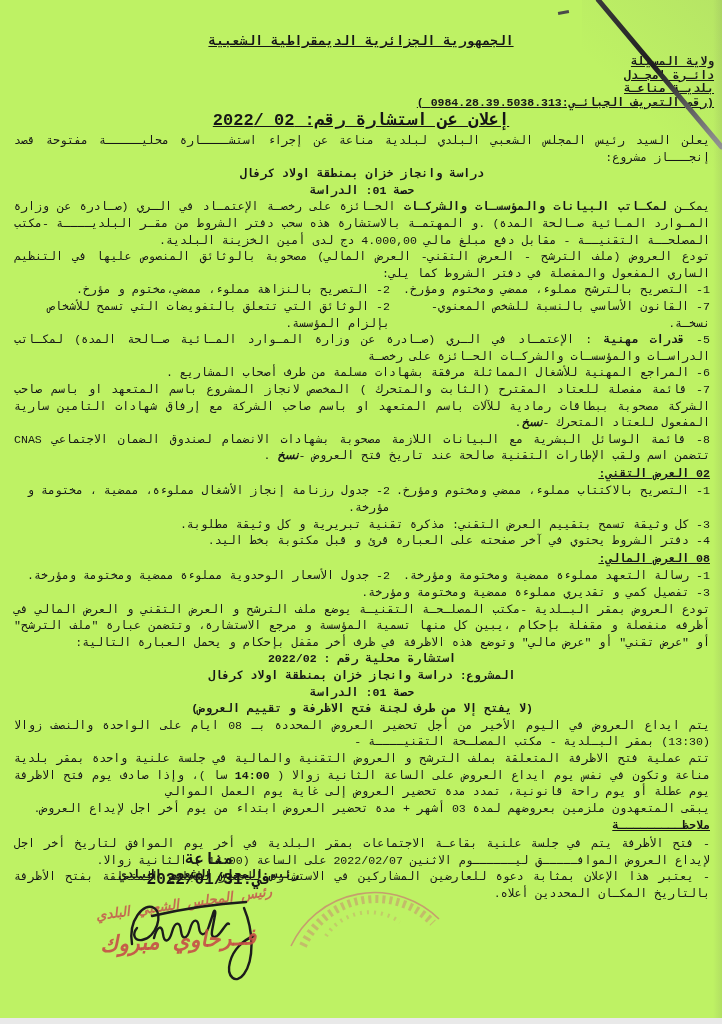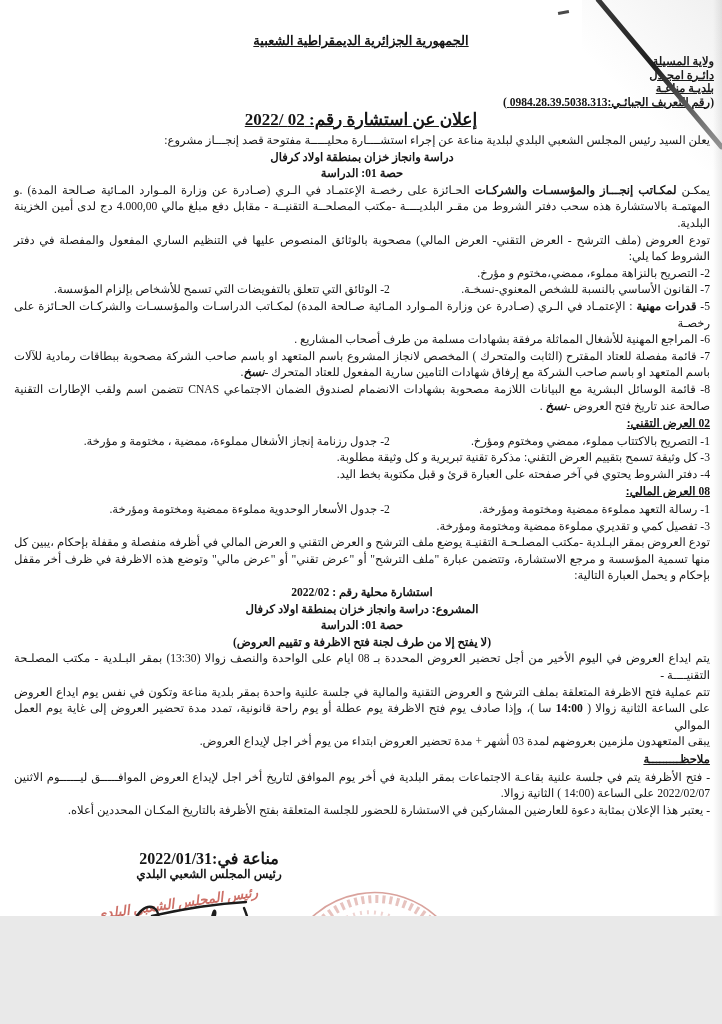--- a/index.html
+++ b/index.html
@@ -1,23 +1,23 @@
 <!DOCTYPE html>
 <html lang="ar" dir="rtl"><head>
 <meta charset="utf-8">
 <style>
   html,body{margin:0;padding:0;background:#e9e9e9;}
   .page{
     position:relative;
-    width:722px;height:916px;
+    width:722px;height:1018px;
     margin:0 auto;
-    background:#ffffff;
+    background:#bef264;
     overflow:hidden;
     direction:rtl;
-    font-family:Liberation Serif, serif;
+    font-family:Liberation Mono, monospace;
     color:#161616;
   }
   
   .scan-corner{
     position:absolute;top:71px;right:-36px;width:196px;height:5px;
     background:linear-gradient(to left,#9a9a9a,#1f1f1f 55%,#3a3a3a);
     transform:rotate(50deg);border-radius:2px;
   }
   .scan-dash{position:absolute;left:558px;top:11px;width:11px;height:3px;background:#4a4a4a;transform:rotate(-10deg);}
   .fold-shadow{position:absolute;top:0;right:0;width:140px;height:170px;
@@ -75,23 +75,24 @@
     <div><span>(رقم التعريف الجبائـي:0984.28.39.5038.313 )</span></div>
   </div>
   <div class="doc-title">
     <span>إعلان عن استشارة رقم: 02 /2022</span>
   </div>
 
   <div class="body-text" id="doc-body">
       <div class="blk-p">يعلن السيد رئيس المجلس الشعبي البلدي لبلدية مناعة  عن إجراء استشــــارة محليـــــة مفتوحة قصد إنجـــاز مشروع:</div>
       <div class="blk-c">دراسة وانجاز خزان بمنطقة اولاد كرفال</div>
       <div class="blk-c">حصة 01: الدراسة</div>
-      <div class="blk-p"><span>يمكـن </span><span class="b">لمكـاتب إنجـــاز والمؤسسـات والشركـات</span><span> الحـائزة على رخصـة الإعتمـاد في الـري (صـادرة عن وزارة المـوارد المـائية صـالحة المدة) .و المهتمـة بالاستشارة هذه سحب دفتر الشروط من مقـر  البلديــــة  -مكتب المصلحــة التقنيــة - مقابل دفع مبلغ مالي 4.000,00 دج  لدى أمين الخزينة البلدية.</span></div>
+      <div class="blk-p"><span>يمكـن </span><span class="b">لمكـاتب البيانات والمؤسسـات والشركـات</span><span> الحـائزة على رخصـة الإعتمـاد في الـري (صـادرة عن وزارة المـوارد المـائية صـالحة المدة) .و المهتمـة بالاستشارة هذه سحب دفتر الشروط من مقـر  البلديــــة  -مكتب المصلحــة التقنيــة - مقابل دفع مبلغ مالي 4.000,00 دج  لدى أمين الخزينة البلدية.</span></div>
       <div class="blk-p">تودع العروض (ملف الترشح - العرض التقني- العرض المالي) مصحوبة بالوثائق المنصوص عليها في التنظيم الساري المفعول والمفصلة في دفتر الشروط كما يلي:</div>
       <div class="blk-cols">
+        <div class="col">1- التصريح بالترشح مملوء، ممضي ومختوم ومؤرخ.</div>
         <div class="col">2- التصريح بالنزاهة مملوء، ممضي،مختوم و مؤرخ.</div>
       </div>
       <div class="blk-cols">
         <div class="col">7- القانون الأساسي بالنسبة للشخص المعنوي-نسخـة.</div>
         <div class="col">2- الوثائق التي تتعلق بالتفويضات التي تسمح للأشخاص بإلزام المؤسسة.</div>
       </div>
       <div class="blk-p"><span>5- </span><span class="b">قدرات مهنية</span><span> : الإعتمـاد في الـري (صـادرة عن وزارة المـوارد المـائية صـالحة المدة) لمكـاتب الدراسـات والمؤسسـات والشركـات الحـائزة على رخصـة</span></div>
       <div class="blk-p">6- المراجع المهنية للأشغال المماثلة مرفقة بشهادات مسلمة من طرف أصحاب المشاريع .</div>
       <div class="blk-p"><span>7- قائمة مفصلة للعتاد المقترح (الثابت والمتحرك ) المخصص لانجاز المشروع باسم المتعهد او باسم صاحب الشركة مصحوبة ببطاقات رمادية للآلات باسم المتعهد او باسم صاحب الشركة مع إرفاق شهادات التامين سارية المفعول للعتاد المتحرك -</span><span class="b i">نسخ</span><span>.</span></div>
       <div class="blk-p"><span>8- قائمة الوسائل البشرية مع البيانات اللازمة مصحوبة بشهادات الانضمام لصندوق الضمان الاجتماعي CNAS تتضمن اسم ولقب الإطارات التقنية صالحة عند تاريخ فتح العروض -</span><span class="b i">نسخ</span><span> .</span></div>

